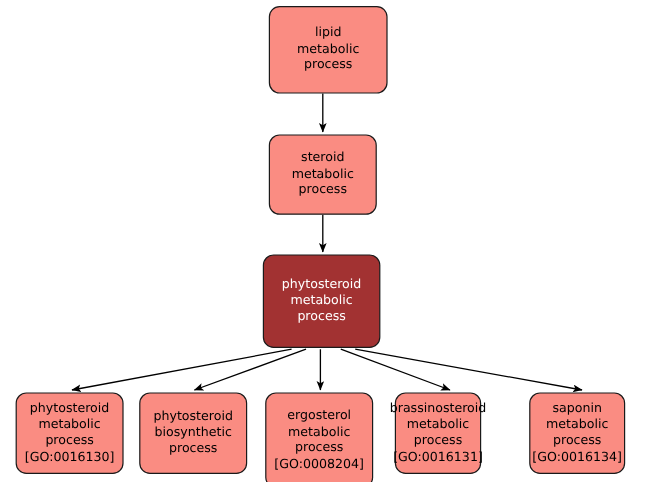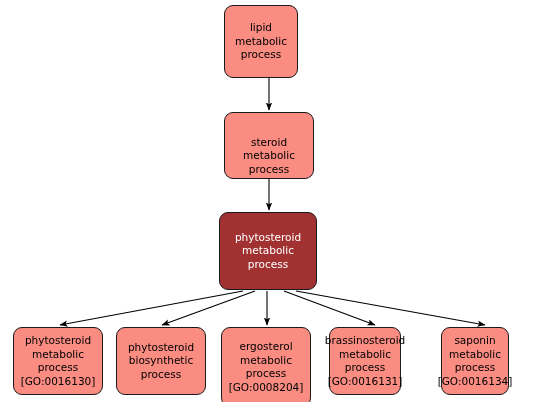--- a/index.html
+++ b/index.html
@@ -74,26 +74,26 @@
         <line x1="269" y1="179" x2="269" y2="210" stroke="#000000" stroke-width="1.1" marker-end="url(#arrowhead)"></line>
         <line x1="243" y1="291" x2="60" y2="325" stroke="#000000" stroke-width="1.1" marker-end="url(#arrowhead)"></line>
         <line x1="255" y1="291" x2="162" y2="325" stroke="#000000" stroke-width="1.1" marker-end="url(#arrowhead)"></line>
         <line x1="267" y1="291" x2="267" y2="325" stroke="#000000" stroke-width="1.1" marker-end="url(#arrowhead)"></line>
         <line x1="284" y1="291" x2="375" y2="325" stroke="#000000" stroke-width="1.1" marker-end="url(#arrowhead)"></line>
         <line x1="296" y1="291" x2="485" y2="325" stroke="#000000" stroke-width="1.1" marker-end="url(#arrowhead)"></line>
       </g>
   </svg>
 
   <div id="nodes-group">
-      <div class="go-node" style="left: 224px; top: 5px; width: 74px; height: 73px;">
+      <div class="go-node" style="left: 224px; top: 5px; width: 99px; height: 73px;">
         <span class="line">lipid</span>
         <span class="line">metabolic</span>
         <span class="line">process</span>
       </div>
-      <div class="go-node" style="left: 224px; top: 112px; width: 90px; height: 67px; justify-content: flex-end;">
+      <div class="go-node" style="left: 224px; top: 112px; width: 90px; height: 67px;">
         <span class="line">steroid</span>
         <span class="line">metabolic</span>
         <span class="line">process</span>
       </div>
       <div class="go-node highlight" style="left: 219px; top: 212px; width: 98px; height: 78px;">
         <span class="line">phytosteroid</span>
         <span class="line">metabolic</span>
         <span class="line">process</span>
       </div>
       <div class="go-node" style="left: 13px; top: 327px; width: 90px; height: 68px;">
@@ -112,21 +112,21 @@
         <span class="line">metabolic</span>
         <span class="line">process</span>
         <span class="go-id">[GO:0008204]</span>
       </div>
       <div class="go-node" style="left: 329px; top: 327px; width: 72px; height: 68px;">
         <span class="line">brassinosteroid</span>
         <span class="line">metabolic</span>
         <span class="line">process</span>
         <span class="go-id">[GO:0016131]</span>
       </div>
-      <div class="go-node" style="left: 441px; top: 327px; width: 68px; height: 68px;">
+      <div class="go-node" style="left: 441px; top: 327px; width: 80px; height: 68px;">
         <span class="line">saponin</span>
         <span class="line">metabolic</span>
         <span class="line">process</span>
         <span class="go-id">[GO:0016134]</span>
       </div>
     </div>
 
 </div>
 
 </body></html>

